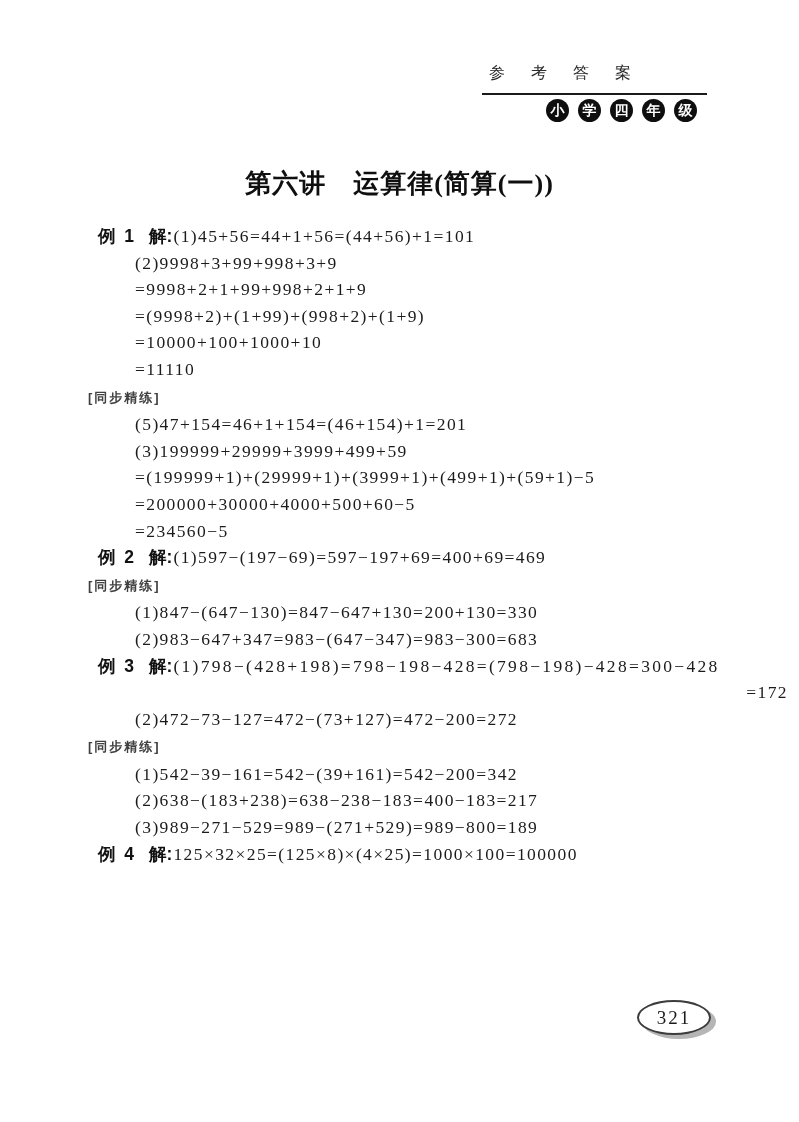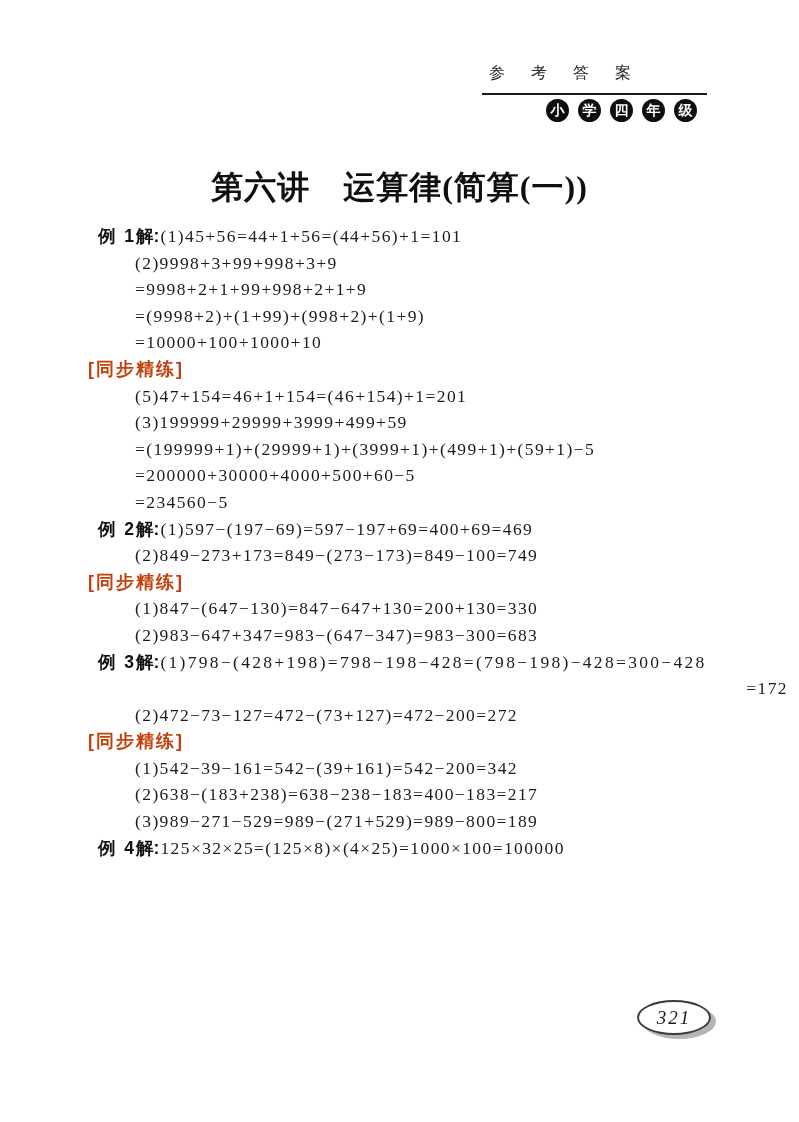--- a/index.html
+++ b/index.html
@@ -31,60 +31,60 @@
     background:#0e0e0e; color:#ffffff;
     display:flex; align-items:center; justify-content:center;
     font-size:14px; font-weight:bold;
     font-family:"Liberation Sans",sans-serif;
   }
 
   
   .doc-title {
     position:absolute; left:0; right:0; top:166px;
     text-align:center;
-    font-size:32px; font-weight:bold; letter-spacing:1px; color:#0f0f0f;
+    font-size:26px; font-weight:bold; letter-spacing:1px; color:#0f0f0f;
     white-space:nowrap;
   }
 
   
   .content {
     position:absolute; left:88px; top:223px; width:700px;
     font-size:17.5px; line-height:26.6px;
   }
   .line { white-space:nowrap; }
   .line .math { letter-spacing:1.4px; }
   .line.ex,  .line.exw  { padding-left:10px; }
   .line.exw .math { letter-spacing:2.3px; }
   .line.sub   { padding-left:47px; }
   .line.sec   { padding-left:0; }
   .line.flush { padding-left:5px;text-align:right; }
   .ex-label {
     font-family:"Liberation Sans","DejaVu Sans",sans-serif;
-    font-weight:bold; letter-spacing:2px; color:#111;
+    font-weight:bold; letter-spacing:2px; margin-right:13px; color:#111;
   }
   .solve-label {
     font-family:"Liberation Sans","DejaVu Sans",sans-serif;
     font-weight:bold; color:#111; margin-right:1px;
   }
   .sec-label {
     font-family:"Liberation Sans","DejaVu Sans",sans-serif;
-    font-weight:bold; font-size:18px; letter-spacing:2px; color:#c2410c;
+    font-weight:bold; font-size:13px; letter-spacing:2px; color:#404040;
   }
 
   
   .pagenum-oval {
     position:absolute; left:637px; top:1000px;
     width:70px; height:31px;
     background:#ffffff;
     border:2px solid #3c3c3c;
     border-radius:50%;
     box-shadow:5px 4px 0 #b5b5b5;
     display:flex; align-items:center; justify-content:center;
   }
-  .pagenum-text { font-size:19px; letter-spacing:2px; color:#1b1b1b;font-style:italic; }
+  .pagenum-text { font-size:19px; letter-spacing:2px; color:#1b1b1b; }
 </style>
 </head>
 <body>
 
 <div class="page">
 
   <div class="hdr-title">参 考 答 案</div>
   <div class="hdr-rule"></div>
   <div class="badge">
       <span class="badge-circle">小</span>
@@ -95,28 +95,28 @@
     </div>
 
   <div class="doc-title">第六讲　运算律(简算(一))</div>
 
   <div class="content">
       <div class="line ex"><span class="ex-label">例 1</span><span class="solve-label">解:</span><span class="math">(1)45+56=44+1+56=(44+56)+1=101</span></div>
       <div class="line sub"><span class="math">(2)9998+3+99+998+3+9</span></div>
       <div class="line sub"><span class="math">=9998+2+1+99+998+2+1+9</span></div>
       <div class="line sub"><span class="math">=(9998+2)+(1+99)+(998+2)+(1+9)</span></div>
       <div class="line sub"><span class="math">=10000+100+1000+10</span></div>
+      <div class="line sub"><span class="math">=11110</span></div>
       <div class="line sec"><span class="sec-label">[同步精练]</span></div>
       <div class="line sub"><span class="math">(5)47+154=46+1+154=(46+154)+1=201</span></div>
       <div class="line sub"><span class="math">(3)199999+29999+3999+499+59</span></div>
       <div class="line sub"><span class="math">=(199999+1)+(29999+1)+(3999+1)+(499+1)+(59+1)−5</span></div>
       <div class="line sub"><span class="math">=200000+30000+4000+500+60−5</span></div>
       <div class="line sub"><span class="math">=234560−5</span></div>
       <div class="line ex"><span class="ex-label">例 2</span><span class="solve-label">解:</span><span class="math">(1)597−(197−69)=597−197+69=400+69=469</span></div>
-      <div class="line sub"><span class="math">(2)849−273+173=849−(273−173)=849−100=749</span></div>
       <div class="line sec"><span class="sec-label">[同步精练]</span></div>
       <div class="line sub"><span class="math">(1)847−(647−130)=847−647+130=200+130=330</span></div>
       <div class="line sub"><span class="math">(2)983−647+347=983−(647−347)=983−300=683</span></div>
       <div class="line exw"><span class="ex-label">例 3</span><span class="solve-label">解:</span><span class="math">(1)798−(428+198)=798−198−428=(798−198)−428=300−428</span></div>
       <div class="line flush"><span class="math">=172</span></div>
       <div class="line sub"><span class="math">(2)472−73−127=472−(73+127)=472−200=272</span></div>
       <div class="line sec"><span class="sec-label">[同步精练]</span></div>
       <div class="line sub"><span class="math">(1)542−39−161=542−(39+161)=542−200=342</span></div>
       <div class="line sub"><span class="math">(2)638−(183+238)=638−238−183=400−183=217</span></div>
       <div class="line sub"><span class="math">(3)989−271−529=989−(271+529)=989−800=189</span></div>

